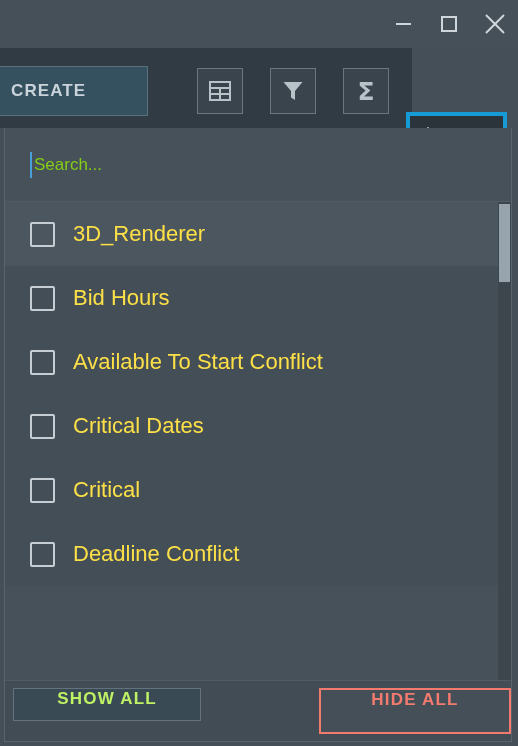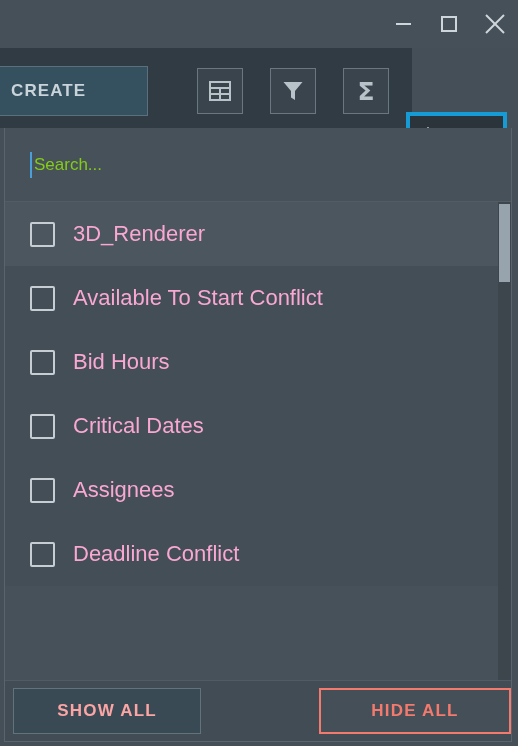--- a/index.html
+++ b/index.html
@@ -168,21 +168,21 @@
     align-items: center;
     justify-content: center;
     border-radius: 2px;
   }
   .cbox.checked {
     background: #6d8b9c;
     border-color: #6d8b9c;
   }
   .row-label {
     font-size: 22px;
-    color: #f9a8d4;
+    color: #fde047;
     white-space: nowrap;
   }
 
   
   .scroll-track {
     position: absolute;
     right: 0; top: 74px;
     width: 13px;
     height: 479px;
     background: #3d464d;
@@ -200,41 +200,40 @@
     left: 0; bottom: 0;
     width: 100%;
     height: 61px;
     background: #424c54;
     border-top: 1px solid #515b63;
     box-sizing: border-box;
   }
   .show-all-btn {
     position: absolute;
     left: 8px; top: 7px;
-    width: 188px; height: 46px;
+    width: 188px; height: 33px;
     background: #394a55;
     border: 1px solid #63737e;
     box-sizing: border-box;
     display: flex;
-    align-items: center;
-    justify-content: center;
-    color: #fca5a5;
+    justify-content: center;
+    color: #bef264;
     font-size: 17px;
     font-weight: bold;
     letter-spacing: 1.2px;
   }
   .hide-all-btn {
     position: absolute;
     left: 314px; top: 7px;
     width: 192px; height: 46px;
     background: #454f57;
     border: 2px solid #f47a6e;
     box-sizing: border-box;
     display: flex;
-    align-items: center;
+    align-items: flex-start;
     justify-content: center;
     color: #f47a6e;
     font-size: 17px;
     font-weight: bold;
     letter-spacing: 1.2px;
   }
 </style>
 </head>
 <body>
 
@@ -295,33 +294,33 @@
     <span class="search-placeholder">Search...</span>
   </div>
 
   <div class="list">
     <div class="row hover">
       <span class="cbox"></span>
       <span class="row-label">3D_Renderer</span>
     </div>
     <div class="row stripe-b">
       <span class="cbox"></span>
+      <span class="row-label">Bid Hours</span>
+    </div>
+    <div class="row stripe-b">
+      <span class="cbox"></span>
       <span class="row-label">Available To Start Conflict</span>
     </div>
     <div class="row stripe-b">
       <span class="cbox"></span>
-      <span class="row-label">Bid Hours</span>
-    </div>
-    <div class="row stripe-b">
-      <span class="cbox"></span>
       <span class="row-label">Critical Dates</span>
     </div>
     <div class="row stripe-b">
       <span class="cbox"></span>
-      <span class="row-label">Assignees</span>
+      <span class="row-label">Critical</span>
     </div>
     <div class="row stripe-b">
       <span class="cbox"></span>
       <span class="row-label">Deadline Conflict</span>
     </div>
   </div>
 
   <div class="scroll-track">
     <div class="scroll-thumb"></div>
   </div>

